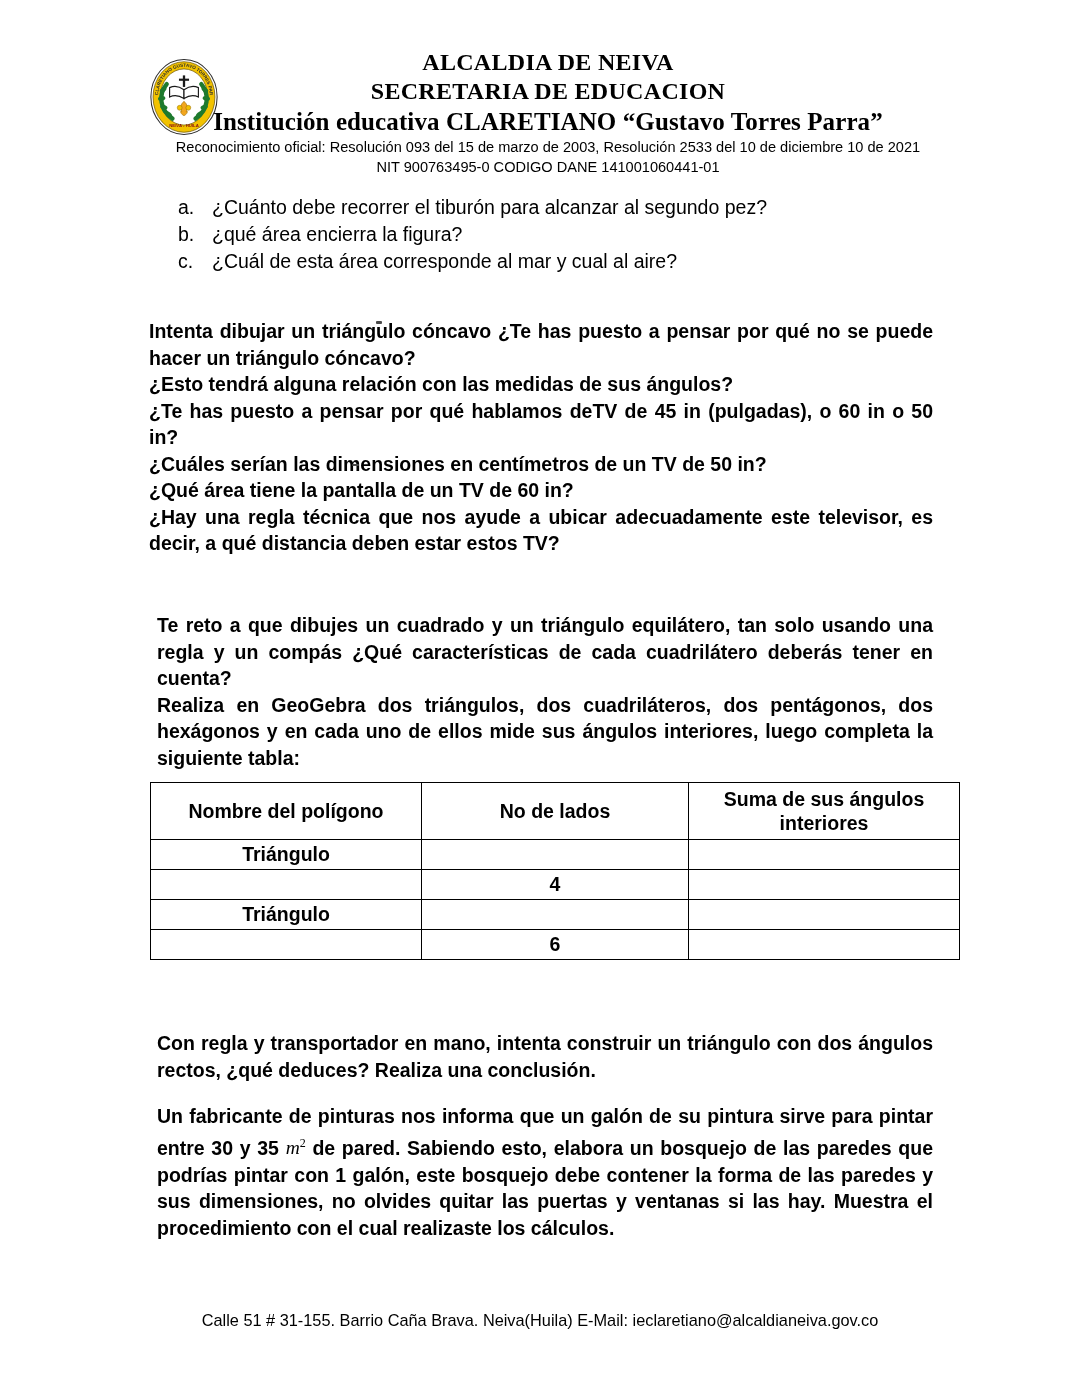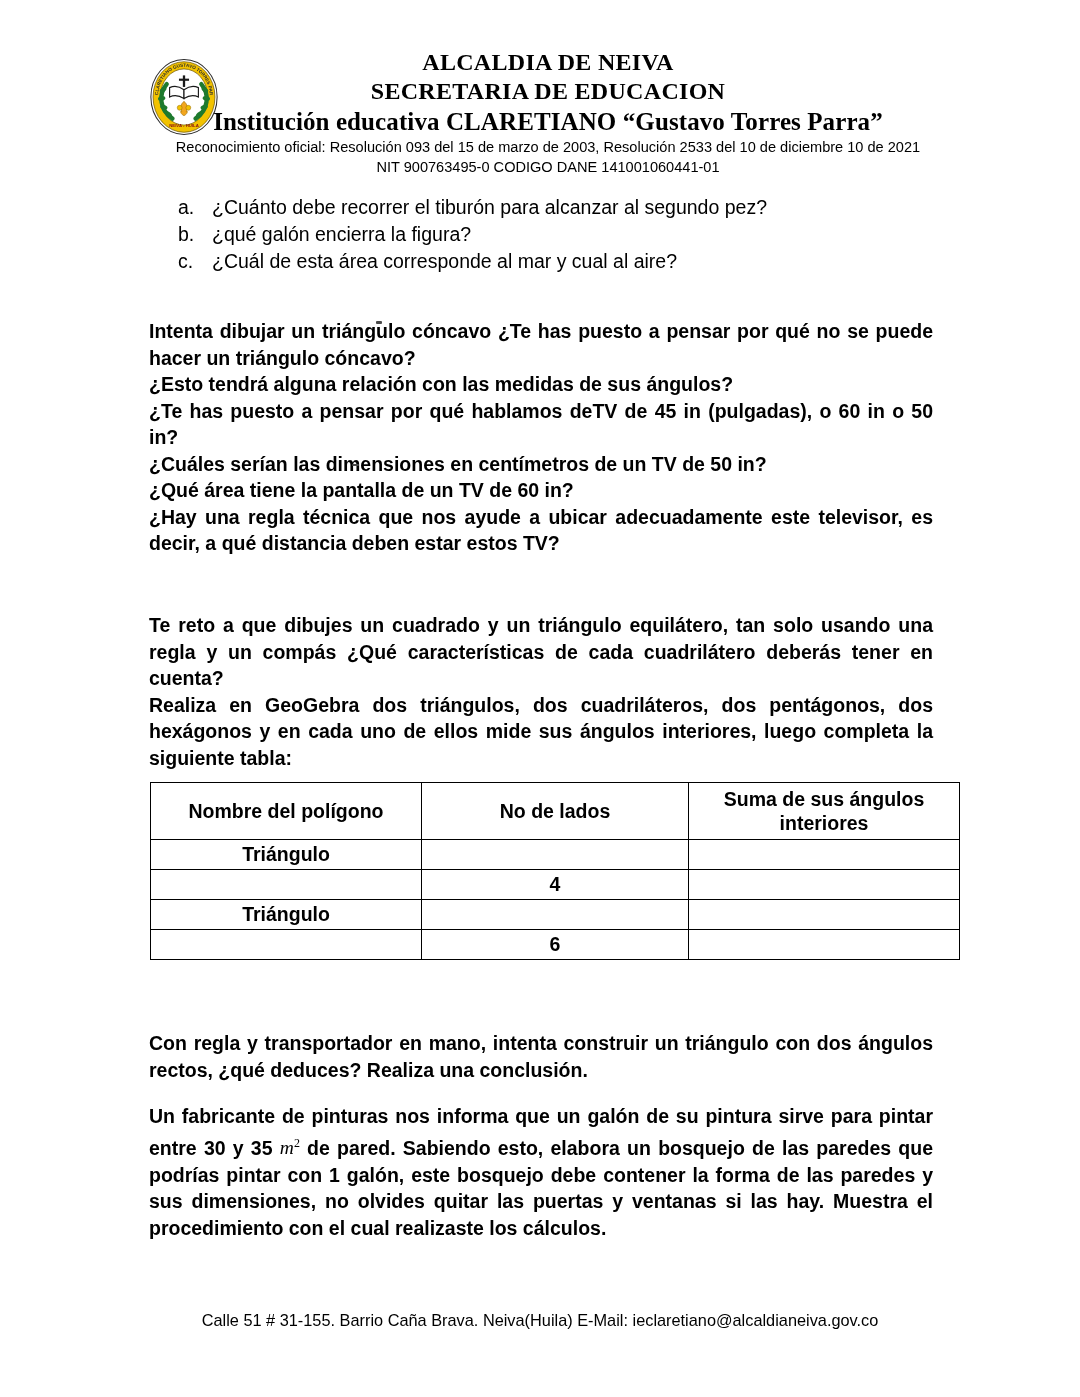--- a/index.html
+++ b/index.html
@@ -98,20 +98,21 @@
     text-align: justify;
     margin: 0;
   }
   .para.nowrapline {
     text-align: left;
     white-space: nowrap;
   }
   .para.justify {
     text-align: justify;
     text-justify: inter-word;
+    margin-left: 8px;
   }
   .mathvar {
     font-family: "Liberation Serif", serif;
     font-style: italic;
     font-weight: normal;
     font-size: 19.5px;
   }
   .mathvar sup {
     font-size: 12px;
     font-style: normal;
@@ -222,21 +223,21 @@
   </div>
 
   <div class="body-block" style="top:194px;">
     <ol class="qlist">
       <li>
         <span class="marker">a.</span>
         <span>¿Cuánto debe recorrer el tiburón para alcanzar al segundo pez?</span>
       </li>
       <li>
         <span class="marker">b.</span>
-        <span>¿qué galón encierra la figura?</span>
+        <span>¿qué área encierra la figura?</span>
       </li>
       <li>
         <span class="marker">c.</span>
         <span>¿Cuál de esta área corresponde al mar y cual al aire?</span>
       </li>
     </ol>
   </div>
 
   <div class="body-block" style="top:318px;">
     <p class="para">Intenta dibujar un triángulo cóncavo ¿Te has puesto a pensar por qué no se puede hacer un triángulo cóncavo?</p>

